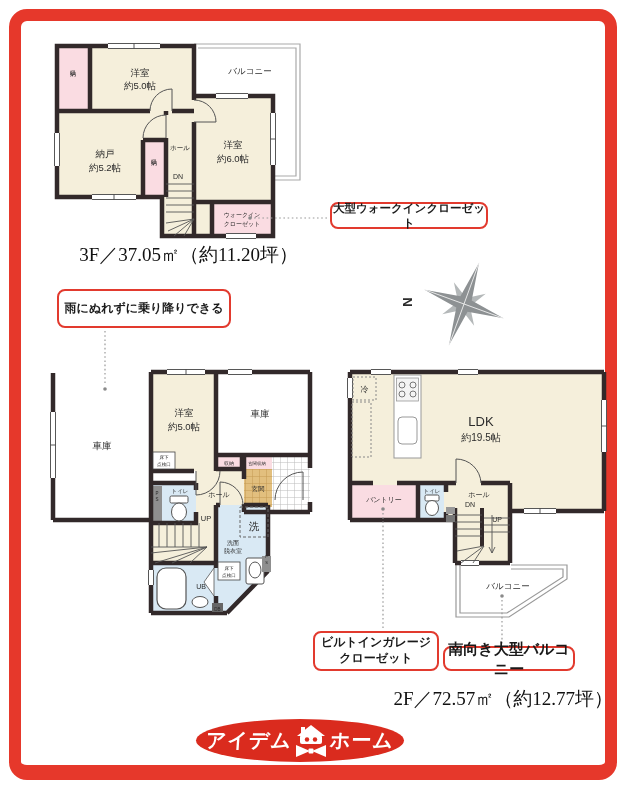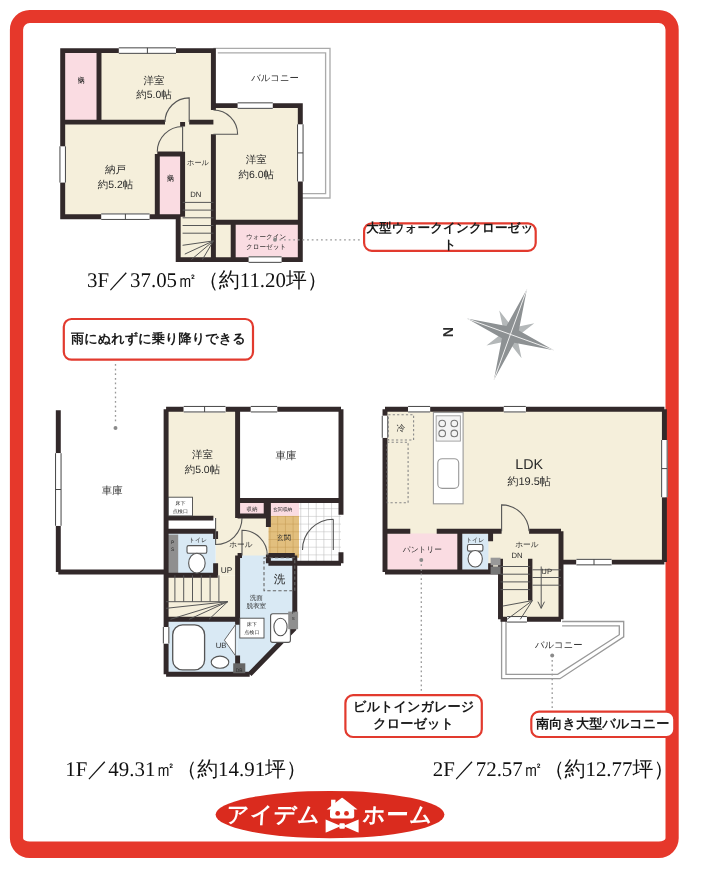--- a/index.html
+++ b/index.html
@@ -299,26 +299,25 @@
   <div class="callout" style="left:330px;top:202px;width:158px;height:27px;font-size:11.5px;">
     <div>大型ウォークインクローゼット</div>
   </div>
   <div class="callout" style="left:57px;top:289px;width:174px;height:39px;font-size:12px;">
     <div>雨にぬれずに乗り降りできる</div>
   </div>
   <div class="callout" style="left:313px;top:631px;width:126px;height:40px;font-size:12px;">
     <div>ビルトインガレージ</div>
     <div>クローゼット</div>
   </div>
-  <div class="callout" style="left:482px;top:646px;width:132px;height:25px;font-size:12px;">
+  <div class="callout" style="left:443px;top:646px;width:132px;height:25px;font-size:15px;">
     <div>南向き大型バルコニー</div>
   </div>
 
   <div class="floorlabel" style="left:58px;top:242px;width:240px;">3F／37.05㎡（約11.20坪）</div>
-  <div class="floorlabel" style="left:39px;top:686px;width:240px;">1F／49.31㎡（約14.91坪）</div>
   <div class="floorlabel" style="left:373px;top:686px;width:240px;">2F／72.57㎡（約12.77坪）</div>
 
   <div class="logo">
     <span>アイデム</span>
     <svg width="34" height="32" viewBox="0 0 34 32">
       <rect x="7" y="2" width="4" height="7" fill="#fff"></rect>
       <polygon points="17,0 31,11 3,11" fill="#fff"></polygon>
       <rect x="6" y="10" width="22" height="9" rx="2" fill="#fff"></rect>
       <circle cx="13" cy="14.5" r="2.2" fill="#da2b1e"></circle>
       <circle cx="21" cy="14.5" r="2.2" fill="#da2b1e"></circle>

